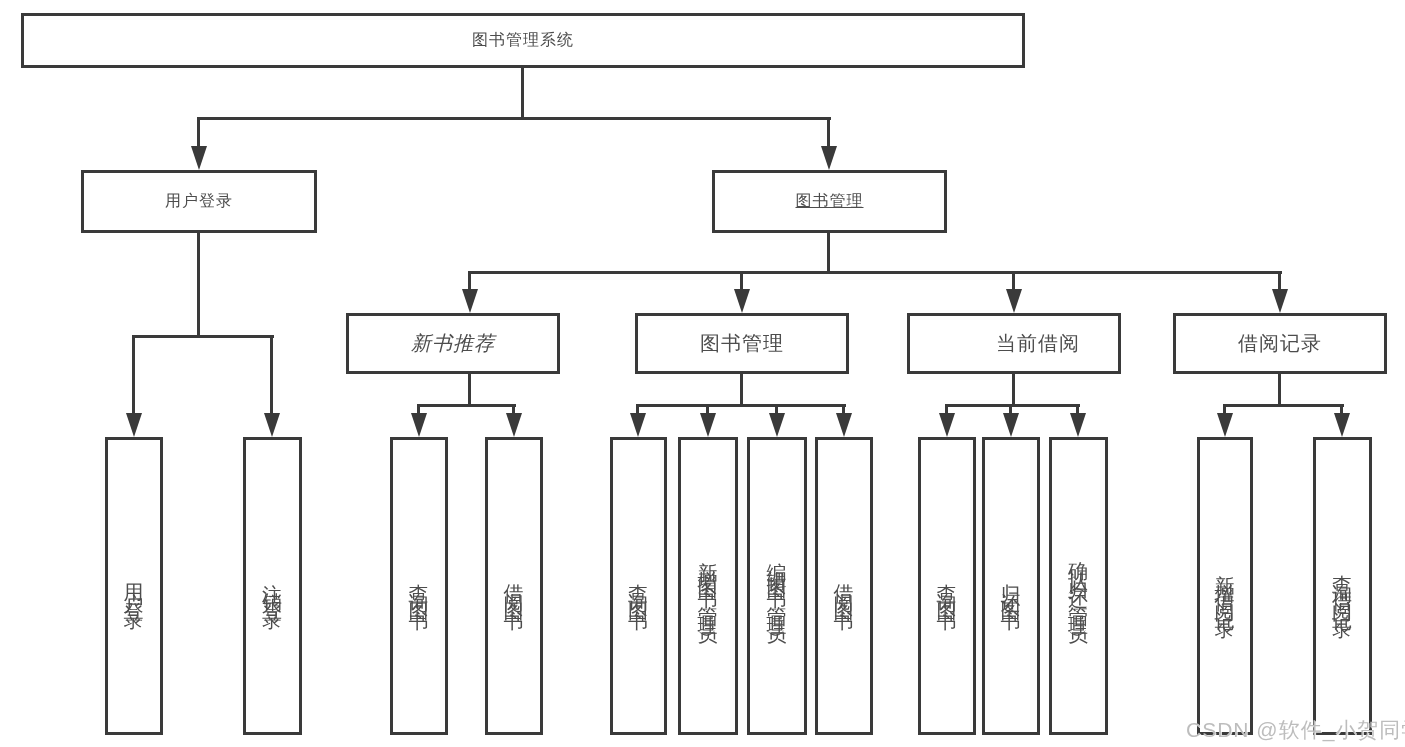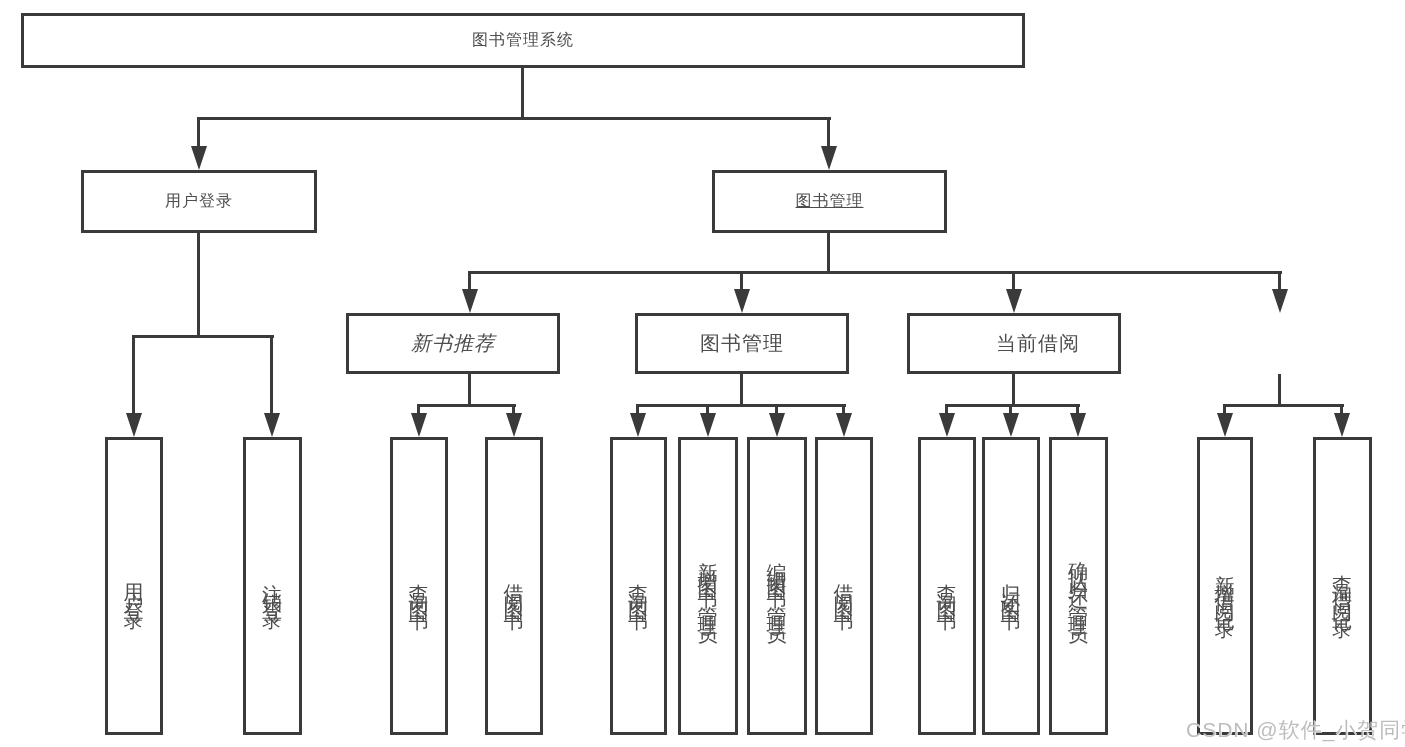--- a/index.html
+++ b/index.html
@@ -81,20 +81,23 @@
 
   <div class="box l3" style="left:346px;top:313px;width:214px;height:61px;font-style:italic;">
     <span class="hlabel">新书推荐</span>
   </div>
   <div class="box l3" style="left:635px;top:313px;width:214px;height:61px;">
     <span class="hlabel">图书管理</span>
   </div>
   <div class="box l3" style="left:907px;top:313px;width:214px;height:61px;padding-left:48px;">
     <span class="hlabel">当前借阅</span>
   </div>
+  <div class="box l3" style="left:1173px;top:313px;width:214px;height:61px;">
+    <span class="hlabel">借阅记录</span>
+  </div>
 
   <div class="vl" style="left:468px;top:374px;height:33px;"></div>
   <div class="hl" style="left:417px;top:404px;width:99px;"></div>
   <div class="vl" style="left:417px;top:404px;height:11px;"></div>
   <div class="ah" style="left:411px;top:413px;"></div>
   <div class="vl" style="left:512px;top:404px;height:11px;"></div>
   <div class="ah" style="left:506px;top:413px;"></div>
 
   <div class="vl" style="left:740px;top:374px;height:33px;"></div>
   <div class="hl" style="left:636px;top:404px;width:210px;"></div>

